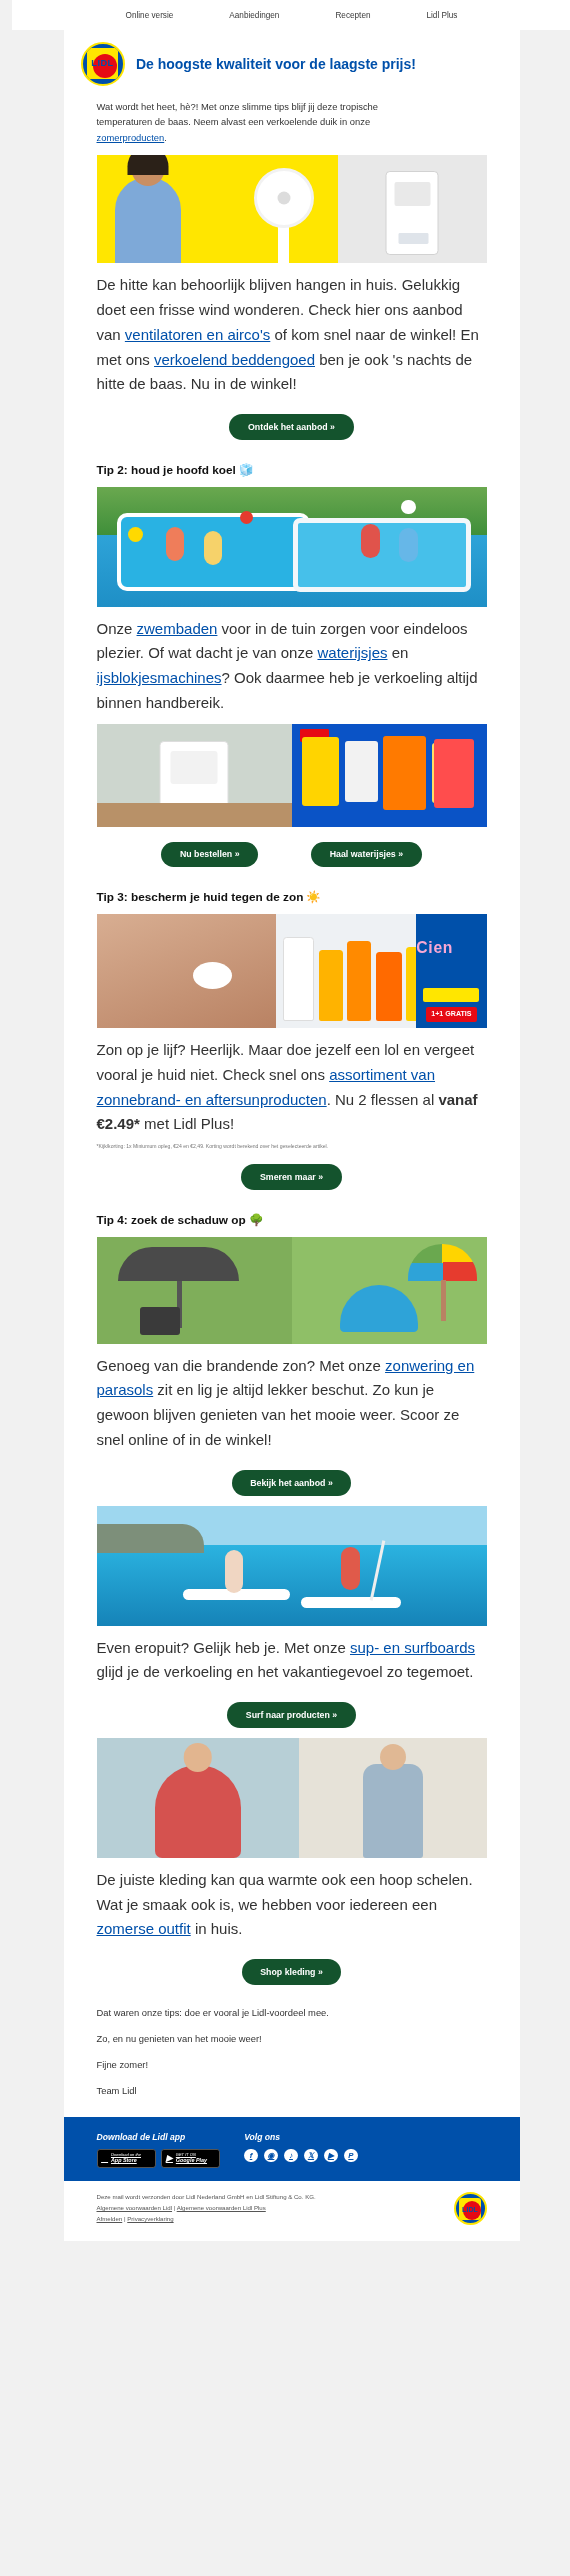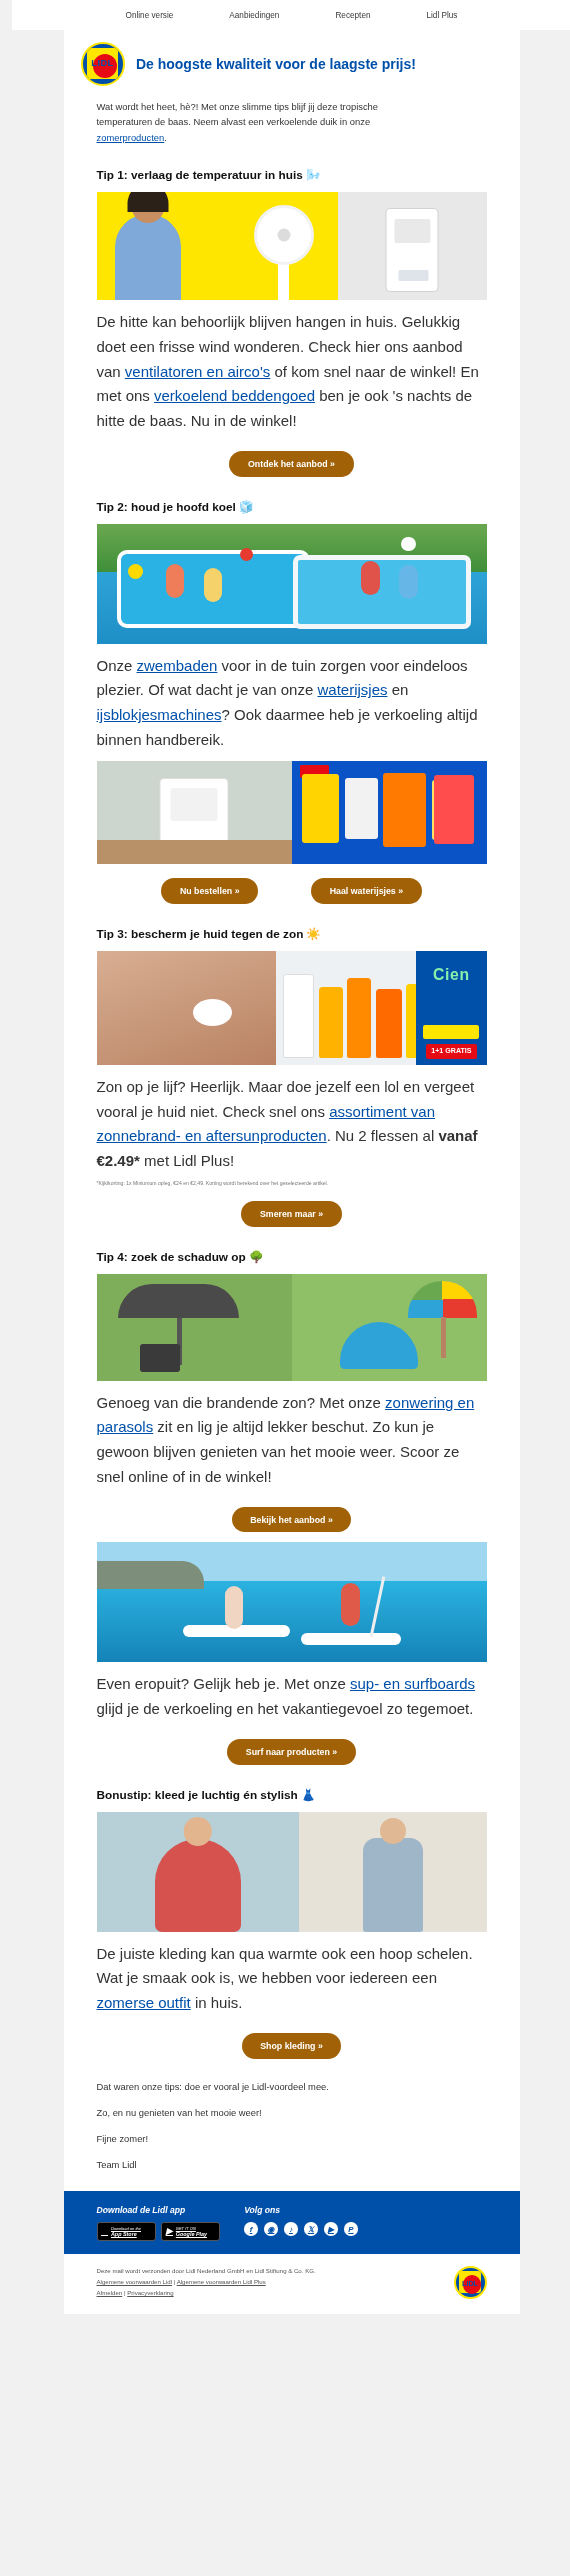--- a/index.html
+++ b/index.html
@@ -93,21 +93,21 @@
     padding:2.9px 33px 0;
     font-size:5.1px;
     color:#777;
     line-height:1.4;
   }
 
   .btn-row { text-align:center; padding:14.3px 0 4.3px; }
   .btn-row.two { display:flex; justify-content:center; gap:53px; }
   .btn {
     display:inline-block;
-    background:#a16207;
+    background:#14532d;
     color:#fff;
     font-size:8.8px;
     font-weight:bold;
     border-radius:14.3px;
     padding:7.8px 18.6px;
     text-decoration:none;
     border:none;
     cursor:pointer;
     font-family:"Liberation Sans", sans-serif;
   }
@@ -207,22 +207,22 @@
   .t3 .right{ flex:1 1 18%; background:#0050aa; position:relative;}
   .skin{ position:absolute; inset:0; background:linear-gradient(160deg,#d8ae92,#b98263);}
   .sun-dab{ position:absolute; left:54%; top:42%; width:39px; height:27px; background:#fff; border-radius:50%;}
   .bottle{ position:absolute; bottom:7.1px; border-radius:3.6px 3.6px 2.1px 2.1px;}
   .bottle.b1{ left:7.1px; width:31px; height:84px; background:#fff; border:0.7px solid #ddd;}
   .bottle.b2{ left:43px; width:24px; height:71px; background:#ffb300;}
   .bottle.b3{ left:71px; width:24px; height:80px; background:#ff8a00;}
   .bottle.b4{ left:100px; width:26px; height:69px; background:#ff6a00;}
   .bottle.b5{ left:130px; width:24px; height:74px; background:#ffd000;}
   .cien-word{
-    position:absolute; left:0; right:0; top:15px; text-align:center;
-    color:#86efac; font-size:15.7px; font-weight:bold; letter-spacing:0.7px;
+    position:absolute; left:0; right:0; top:25px; 
+    color:#f9a8d4; font-size:15.7px; font-weight:bold; letter-spacing:0.7px;
   }
   .lidlplus-badge{
     position:absolute; left:7.1px; bottom:26px; right:7.1px; height:14.3px;
     background:#ffe600; border-radius:2.1px;
   }
   .plus1{
     position:absolute; left:10px; bottom:5.7px; right:10px; height:15.7px;
     background:#e60a14; border-radius:2.1px; color:#fff; font-size:7.1px;
     font-weight:bold; text-align:center; line-height:15.7px;
   }
@@ -363,21 +363,20 @@
       </div>
       <h1>De hoogste kwaliteit voor de laagste prijs!</h1>
     </div>
 
     <div class="intro">
       <span>Wat wordt het heet, hè?! Met onze slimme tips blijf jij deze tropische</span><br>
       <span>temperaturen de baas. Neem alvast een verkoelende duik in onze</span><br>
       <a href="#">zomerproducten</a><span>.</span>
     </div>
 
-    <h2 class="tip">Tip 1: verlaag de temperatuur in huis 🌬️</h2>
     <div class="imgblock">
       <div class="row t1">
         <div class="ph left">
           <div class="woman"></div>
           <div class="fanpole"></div>
           <div class="fan"></div>
         </div>
         <div class="ph right">
           <div class="aircon"></div>
         </div>
@@ -492,21 +491,20 @@
         <div class="paddle"></div>
       </div>
     </div>
     <div class="para">
       <span>Even eropuit? Gelijk heb je. Met onze </span><a href="#">sup- en surfboards</a><span> glijd je de verkoeling en het vakantiegevoel zo tegemoet.</span>
     </div>
     <div class="btn-row">
       <a class="btn" href="#">Surf naar producten »</a>
     </div>
 
-    <h2 class="tip">Bonustip: kleed je luchtig én stylish 👗</h2>
     <div class="imgblock">
       <div class="row tb">
         <div class="ph left">
           <div class="dress"></div>
         </div>
         <div class="ph right">
           <div class="man"></div>
         </div>
       </div>
     </div>

